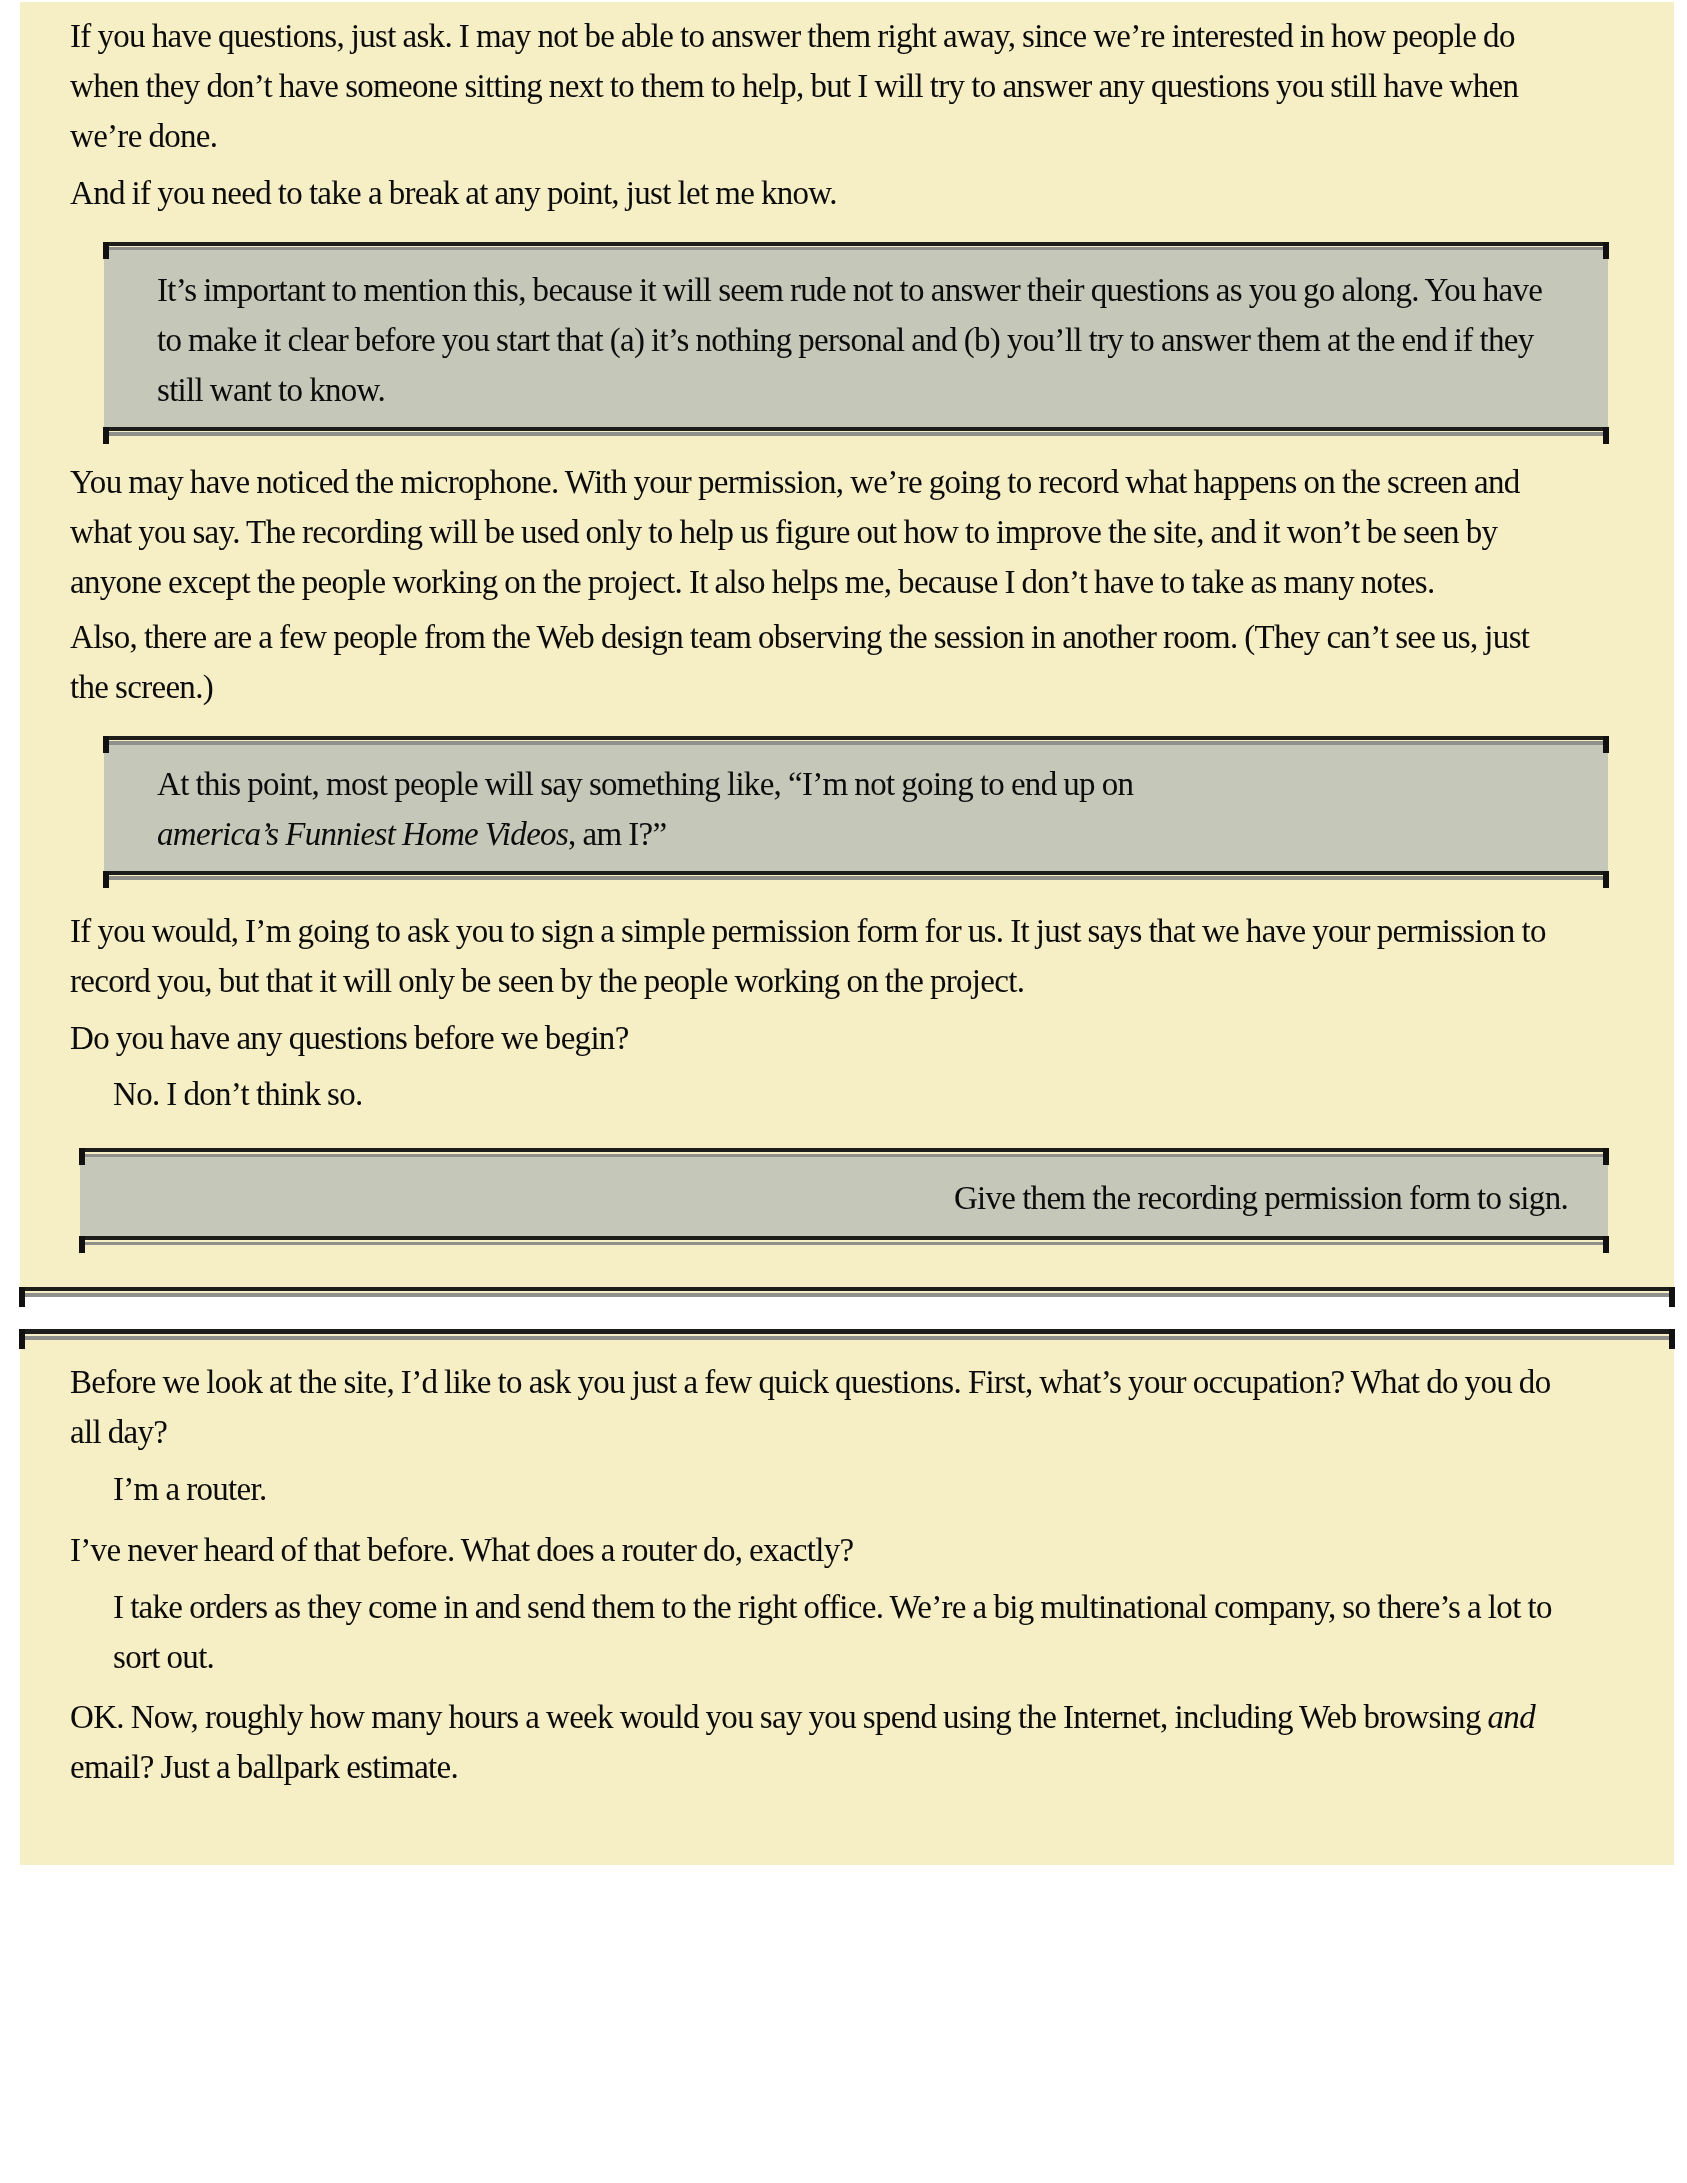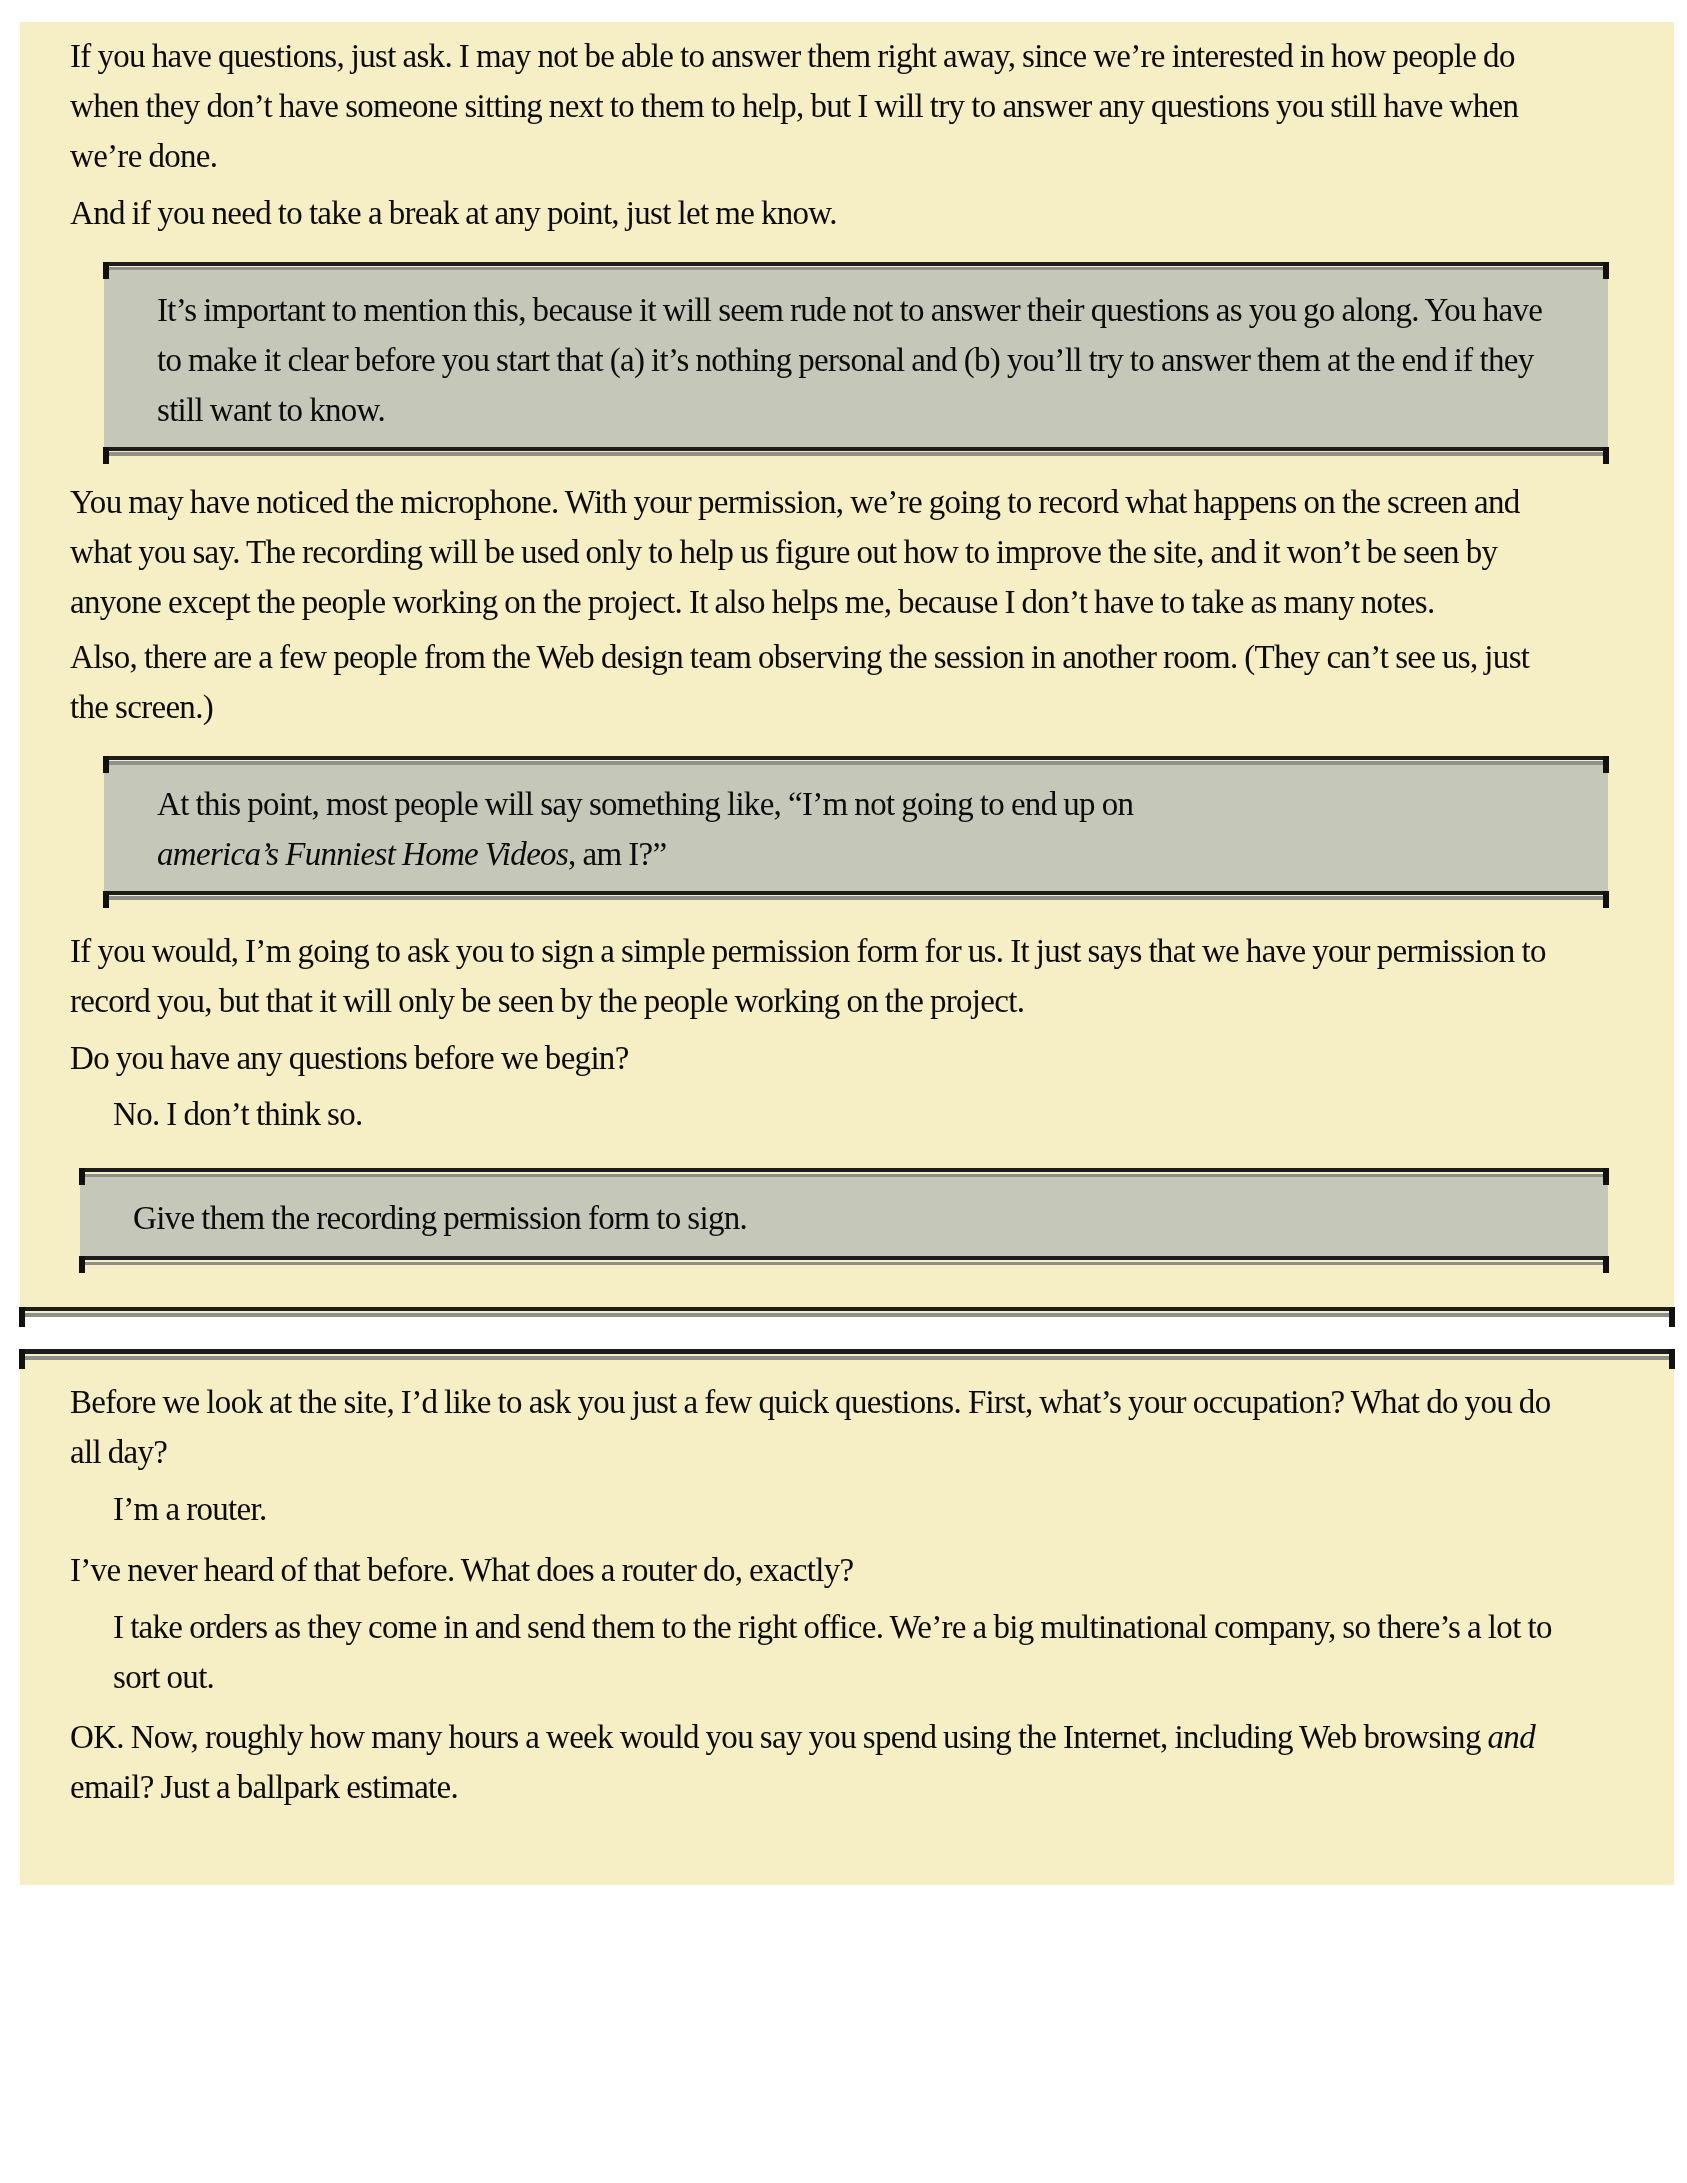--- a/index.html
+++ b/index.html
@@ -7,21 +7,21 @@
     --box-bg: #c5c8b9;
     --rule-dark: #1d1d1b;
     --rule-gray: #8f908c;
     --text: #0c0c0c;
     --link: #1e14f0;
   }
   * { margin:0; padding:0; box-sizing:border-box; }
   html, body { width:1687px; height:2183px; background:#ffffff; overflow:hidden; }
   body { font-family:"Liberation Serif", "DejaVu Serif", serif; color:var(--text); }
 
-  .page { position:absolute; left:20px; top:22px; width:1654px; }
+  .page { position:absolute; left:20px; top:2px; width:1654px; }
   .block { background:var(--page-bg); }
   .block1 { padding-top:9.3px; }
   .block2 { margin-top:32px; padding-bottom:73px; }
 
   .para {
     font-size:33px; line-height:50px;
     letter-spacing:-0.7px; word-spacing:-0.7px;
     margin-left:50px; width:1489px;
   }
   .reply { margin-left:93px; width:1462px; }
@@ -41,21 +41,21 @@
   .note { margin-left:60px; width:1528px; }
   .note-rules { position:relative; height:8.6px; }
   .rule-dark { height:4px; background:var(--rule-dark); }
   .rule-gap  { height:1.3px; }
   .rule-gray { height:3.3px; background:var(--rule-gray); }
   .tick { position:absolute; top:0; width:6px; height:17px; background:#111; }
   .tick.left  { left:-1.3px; }
   .tick.right { right:-1.3px; }
   .note-body { background:var(--box-bg); padding:14.6px 40px 12px 53px; }
   .note-body .para { margin-left:0; width:auto; }
-  .note3-body { padding-top:16px; padding-bottom:13.2px; }
+  .note3-body { padding-top:16px; padding-bottom:13.2px;text-align:right; }
 
   .divider { position:relative; margin-top:0; }
   .divider .rule-dark { height:4.6px; }
   .divider .rule-gap  { height:2px; }
   .divider .rule-gray { height:4px; }
   .divider .tick { height:20px; width:6.6px; }
   .divider1 { margin-top:42px; }
 
   .italic { font-style:italic; }
   a.doc-link { color:var(--link); text-decoration:underline; }

